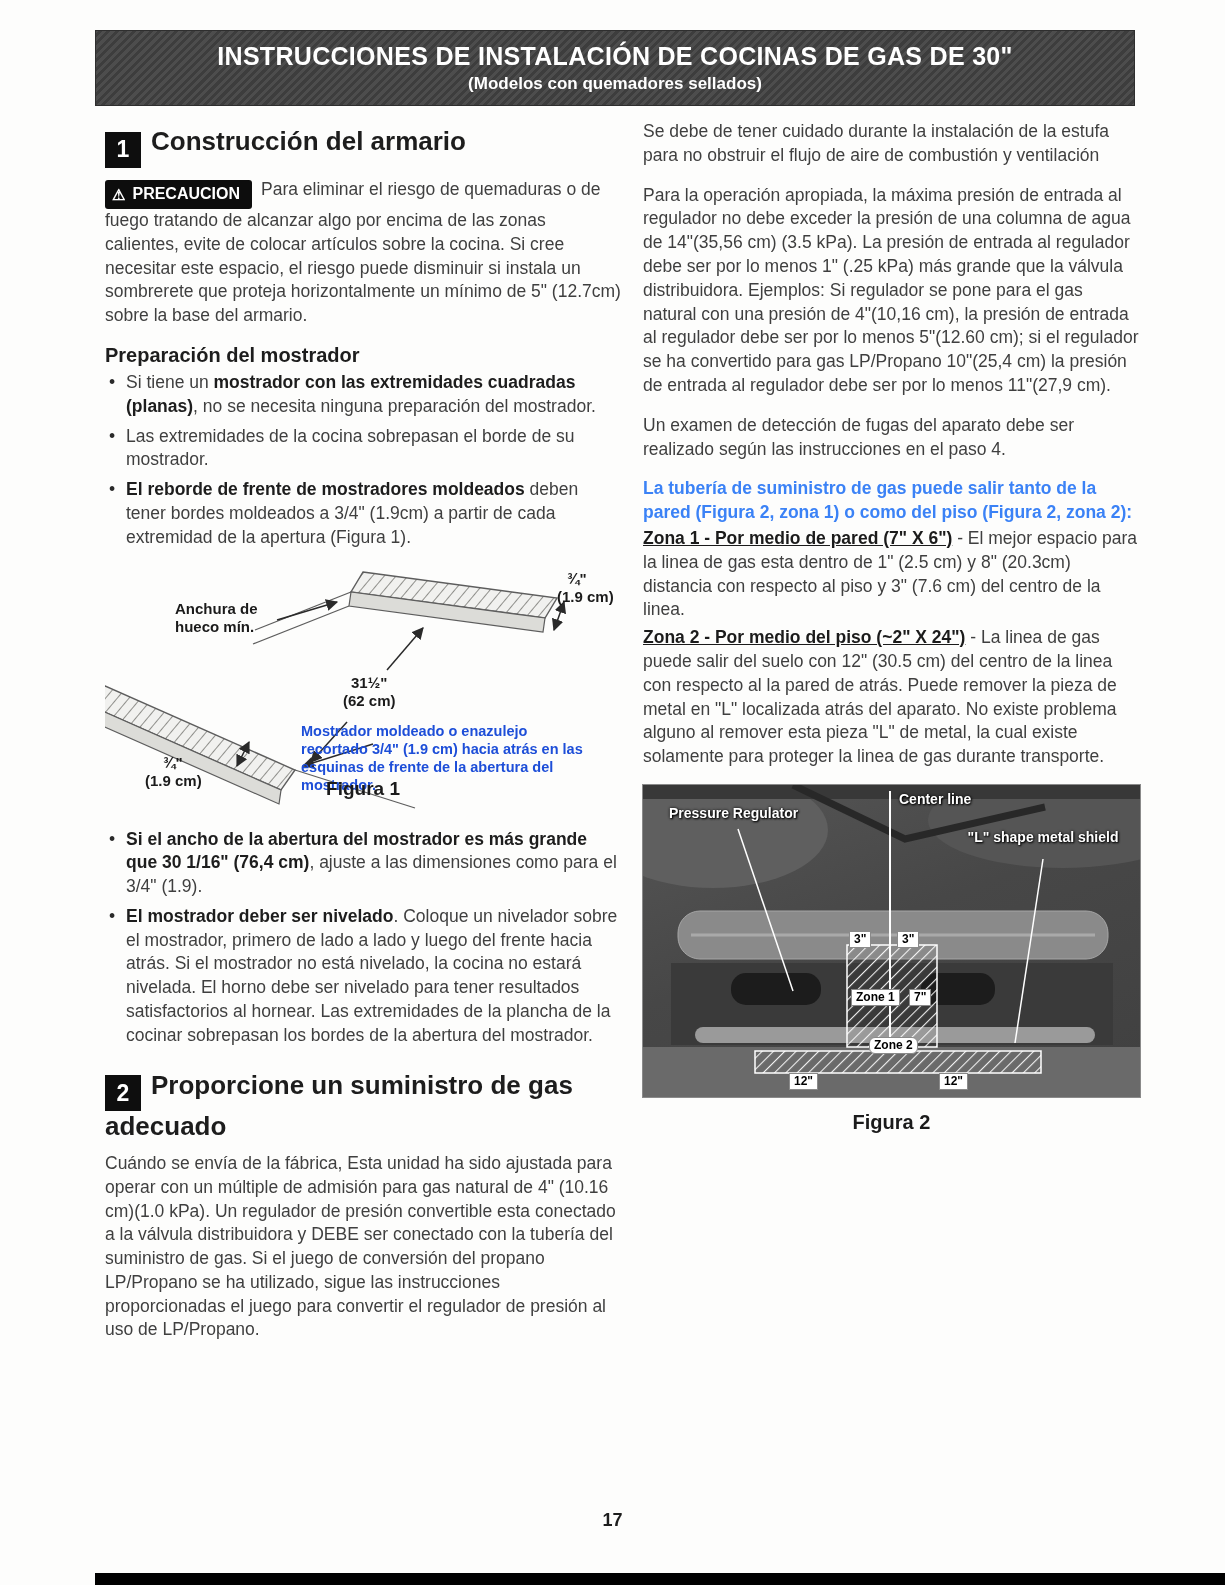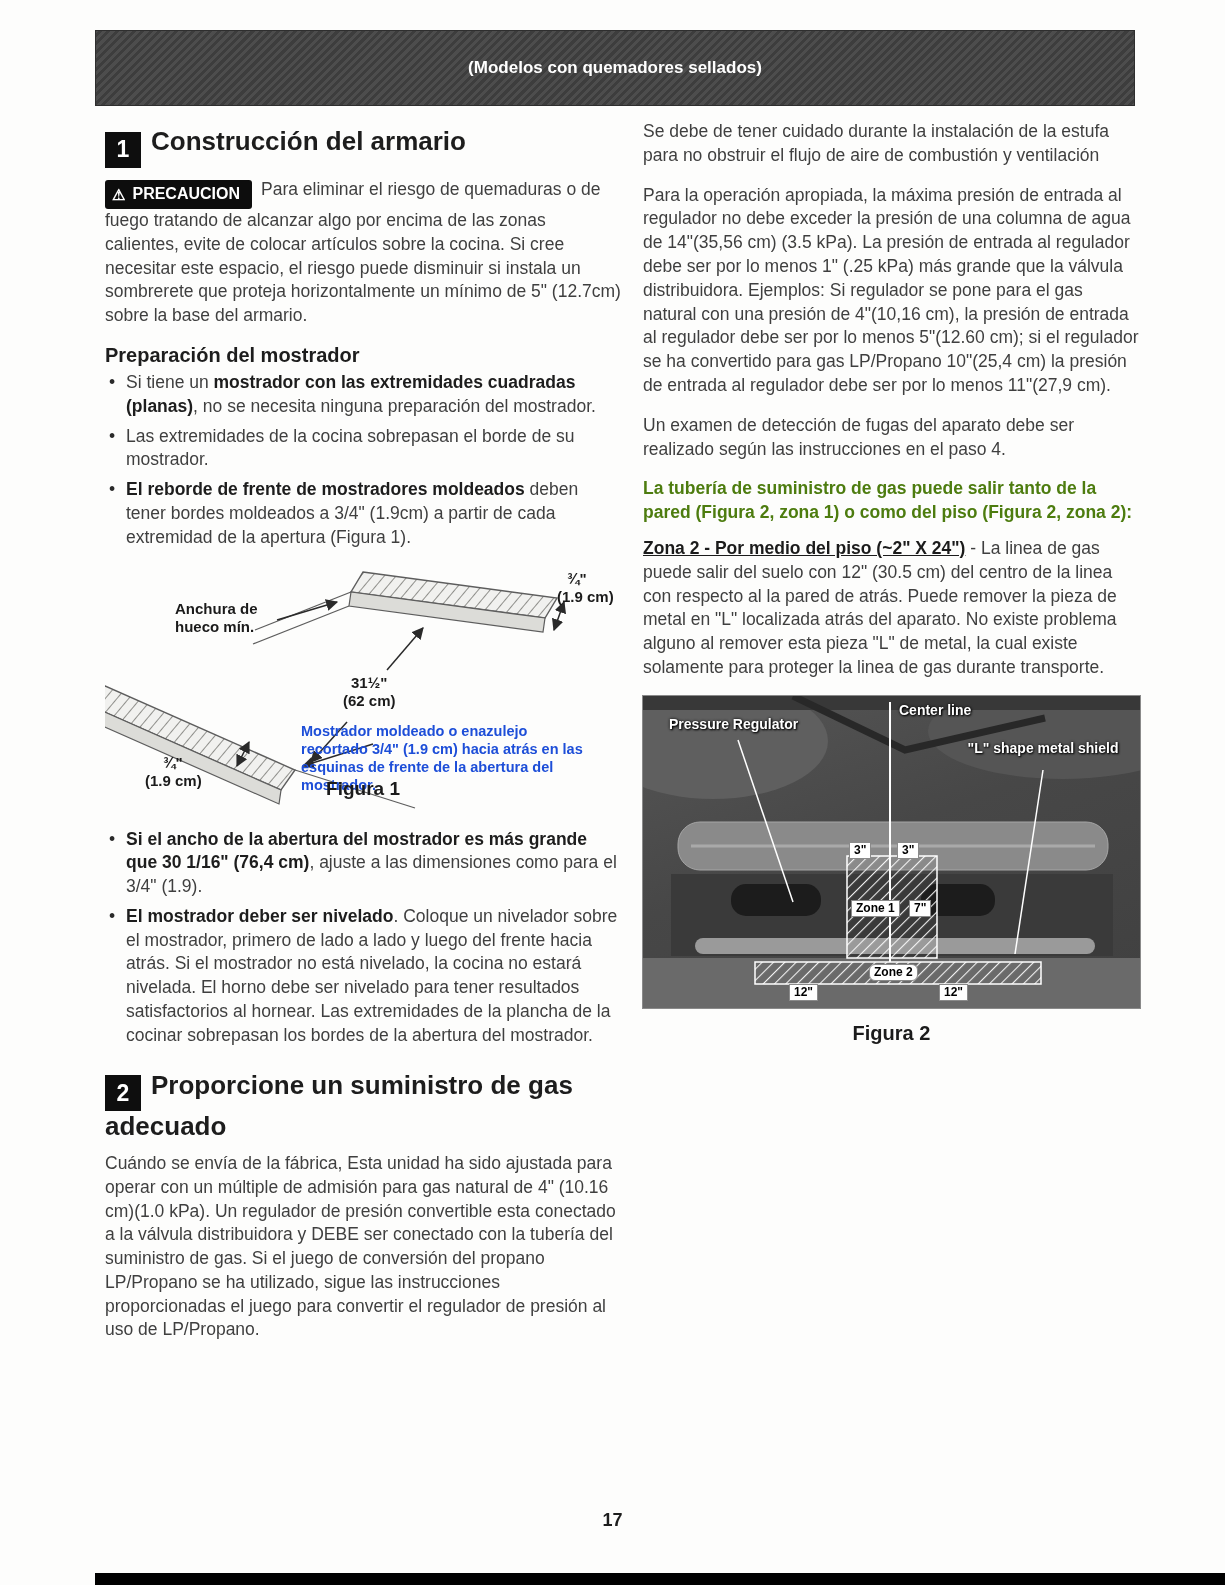--- a/index.html
+++ b/index.html
@@ -68,20 +68,21 @@
   
   .page-num { position:absolute; left:0; right:0; bottom:54px; text-align:center; font-weight:bold; font-size:18px; color:#1d1d1d; }
   .bottom-bar { position:absolute; left:95px; right:0; bottom:0; height:12px; background:#000; }
 </style>
 </head>
 <body>
 
 <div class="page">
 
   <div class="banner">
+    <div class="banner-title">INSTRUCCIONES DE INSTALACIÓN DE COCINAS DE GAS DE 30"</div>
     <div class="banner-subtitle">(Modelos con quemadores sellados)</div>
   </div>
 
   <div class="col-left">
 
     <div class="sec-head">
       <span class="sec-badge">1</span><span>Construcción del armario</span>
     </div>
 
     <p class="body">
@@ -154,22 +155,25 @@
     <p class="body">Cuándo se envía de la fábrica, Esta unidad ha sido ajustada para operar con un múltiple de admisión para gas natural de 4" (10.16 cm)(1.0 kPa). Un regulador de presión convertible esta conectado a la válvula distribuidora y DEBE ser conectado con la tubería del suministro de gas. Si el juego de conversión del propano LP/Propano se ha utilizado, sigue las instrucciones proporcionadas el juego para convertir el regulador de presión al uso de LP/Propano.</p>
 
   </div>
 
   <div class="col-right">
 
     <p class="body">Se debe de tener cuidado durante la instalación de la estufa para no obstruir el flujo de aire de combustión y ventilación</p>
     <p class="body">Para la operación apropiada, la máxima presión de entrada al regulador no debe exceder la presión de una columna de agua de 14"(35,56 cm) (3.5 kPa). La presión de entrada al regulador debe ser por lo menos 1" (.25 kPa) más grande que la válvula distribuidora. Ejemplos: Si regulador se pone para el gas natural con una presión de 4"(10,16 cm), la presión de entrada al regulador debe ser por lo menos 5"(12.60 cm); si el regulador se ha convertido para gas LP/Propano 10"(25,4 cm) la presión de entrada al regulador debe ser por lo menos 11"(27,9 cm).</p>
     <p class="body">Un examen de detección de fugas del aparato debe ser realizado según las instrucciones en el paso 4.</p>
 
-    <p class="body" style="font-weight:bold; color:#4d7c0f; margin-bottom:12px;">La tubería de suministro de gas puede salir tanto de la pared (Figura 2, zona 1) o como del piso (Figura 2, zona 2):</p>
-
+    <p class="body" style="font-weight:bold; color:#3b82f6; margin-bottom:2px;">La tubería de suministro de gas puede salir tanto de la pared (Figura 2, zona 1) o como del piso (Figura 2, zona 2):</p>
+
+    <p class="body" style="margin-bottom:4px;">
+      <span class="uline">Zona 1 - Por medio de pared (7" X 6")</span><span> - El mejor espacio para la linea de gas esta dentro de 1" (2.5 cm) y 8" (20.3cm) distancia con respecto al piso y 3" (7.6 cm) del centro de la linea.</span>
+    </p>
 
     <p class="body">
       <span class="uline">Zona 2 - Por medio del piso (~2" X 24")</span><span> - La linea de gas puede salir del suelo con 12" (30.5 cm) del centro de la linea con respecto al la pared de atrás. Puede remover la pieza de metal en "L" localizada atrás del aparato. No existe problema alguno al remover esta pieza "L" de metal, la cual existe solamente para proteger la linea de gas durante transporte.</span>
     </p>
 
     <div class="fig2">
       <svg width="497" height="312" viewBox="0 0 497 312">
         <defs>
           <pattern id="zh" width="8" height="8" patternUnits="userSpaceOnUse" patternTransform="rotate(45)">
             <line x1="0" y1="0" x2="0" y2="8" stroke="#ffffff" stroke-width="2.2" opacity="0.9"></line>
@@ -192,21 +196,21 @@
         <rect x="204" y="160" width="90" height="102" fill="url(#zh)" stroke="#ffffff" stroke-width="1.5"></rect>
         <rect x="112" y="266" width="286" height="22" fill="url(#zh)" stroke="#ffffff" stroke-width="1.5"></rect>
       </svg>
       <div class="f2-label" style="left:26px; top:20px;">Pressure Regulator</div>
       <div class="f2-label" style="left:256px; top:6px;">Center line</div>
       <div class="f2-label" style="left:320px; top:44px; width:160px; text-align:center;">"L" shape metal shield</div>
       <div class="f2-box" style="left:206px; top:146px;">3"</div>
       <div class="f2-box" style="left:254px; top:146px;">3"</div>
       <div class="f2-box" style="left:208px; top:204px;">Zone 1</div>
       <div class="f2-box" style="left:266px; top:204px;">7"</div>
-      <div class="f2-box" style="left:226px; top:268px;border-radius:6px;">Zone 2</div>
+      <div class="f2-box" style="left:226px; top:252px;border-radius:6px;">Zone 2</div>
       <div class="f2-box" style="left:146px; top:288px;">12"</div>
       <div class="f2-box" style="left:296px; top:288px;">12"</div>
     </div>
     <div class="fig2-caption">Figura 2</div>
 
   </div>
 
   <div class="page-num">17</div>
   <div class="bottom-bar"></div>
 

